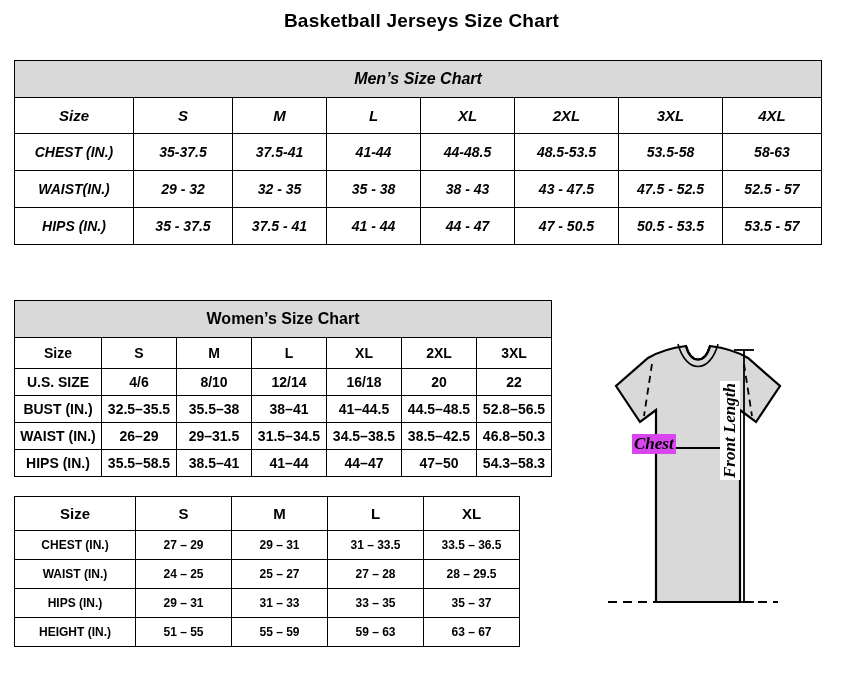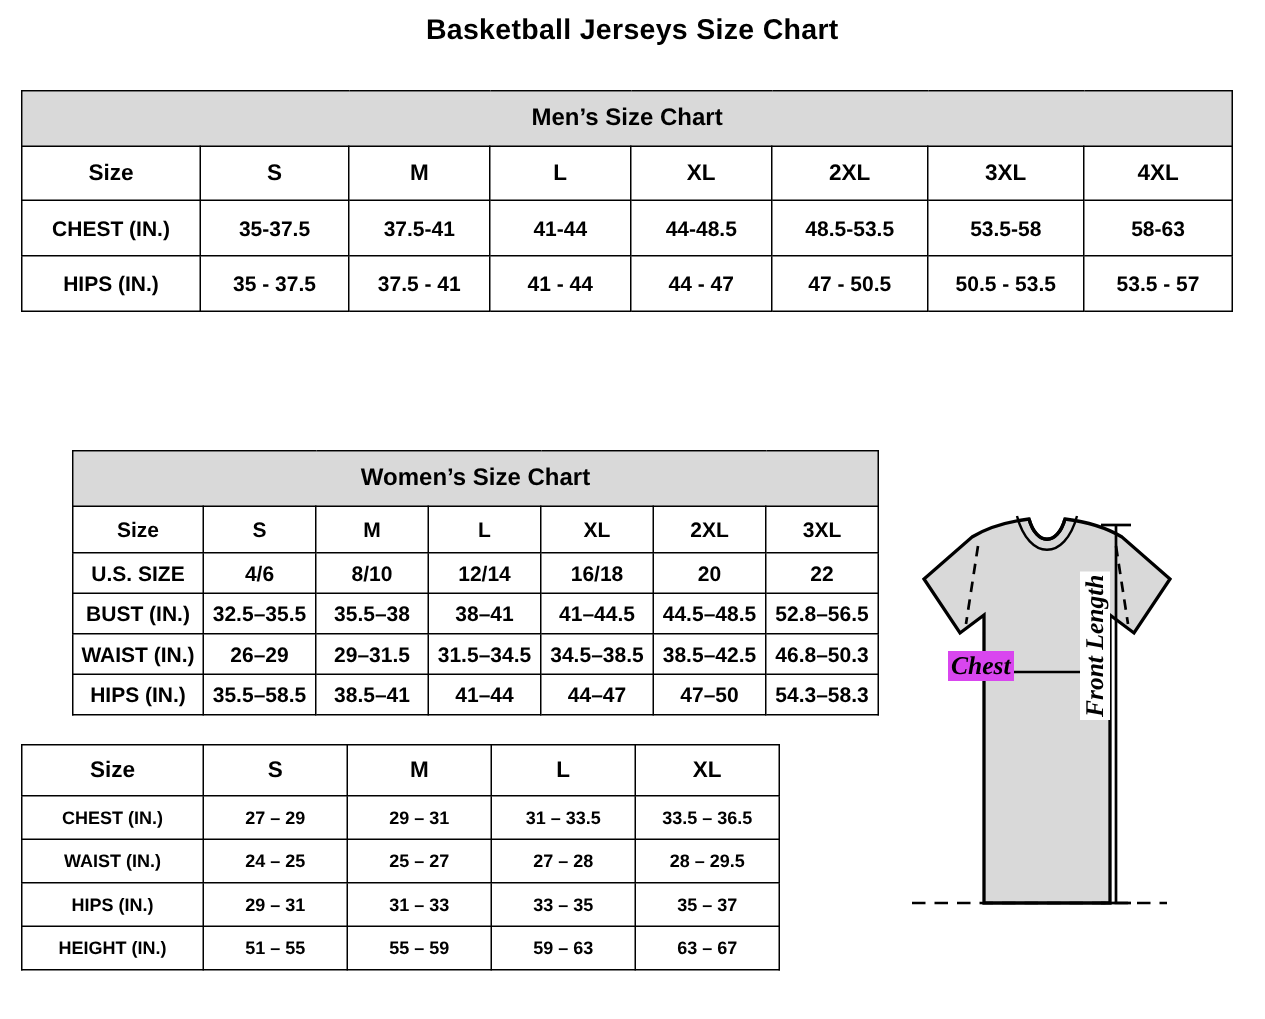--- a/index.html
+++ b/index.html
@@ -38,39 +38,39 @@
     font-size: 16px;
     font-weight: bold;
     padding: 9px 0;
   }
   
   #mens-table {
     position: absolute;
     left: 14px;
     top: 60px;
     width: 762px;
+    font-style: italic;
   }
   #mens-table .hdr td {
     font-size: 15px;
     padding: 9px 0;
   }
   #mens-table .row td {
     font-size: 14px;
     padding: 10px 2px;
   }
   #mens-table .rowlabel {
     font-size: 13.5px;
   }
   
   #womens-table {
     position: absolute;
     left: 14px;
     top: 300px;
     width: 537px;
-    margin-left: 34px;
   }
   #womens-table .hdr td {
     font-size: 14px;
     padding: 7px 0;
   }
   #womens-table .row td {
     font-size: 14px;
     padding: 5px 1px;
   }
   #womens-table .rowlabel {
@@ -161,20 +161,30 @@
     </tr>
     <tr class="row">
       <td class="rowlabel">CHEST (IN.)</td>
       <td>35-37.5</td>
       <td>37.5-41</td>
       <td>41-44</td>
       <td>44-48.5</td>
       <td>48.5-53.5</td>
       <td>53.5-58</td>
       <td>58-63</td>
+    </tr>
+    <tr class="row">
+      <td class="rowlabel">WAIST(IN.)</td>
+      <td>29 - 32</td>
+      <td>32 - 35</td>
+      <td>35 - 38</td>
+      <td>38 - 43</td>
+      <td>43 - 47.5</td>
+      <td>47.5 - 52.5</td>
+      <td>52.5 - 57</td>
     </tr>
     <tr class="row">
       <td class="rowlabel">HIPS (IN.)</td>
       <td>35 - 37.5</td>
       <td>37.5 - 41</td>
       <td>41 - 44</td>
       <td>44 - 47</td>
       <td>47 - 50.5</td>
       <td>50.5 - 53.5</td>
       <td>53.5 - 57</td>

